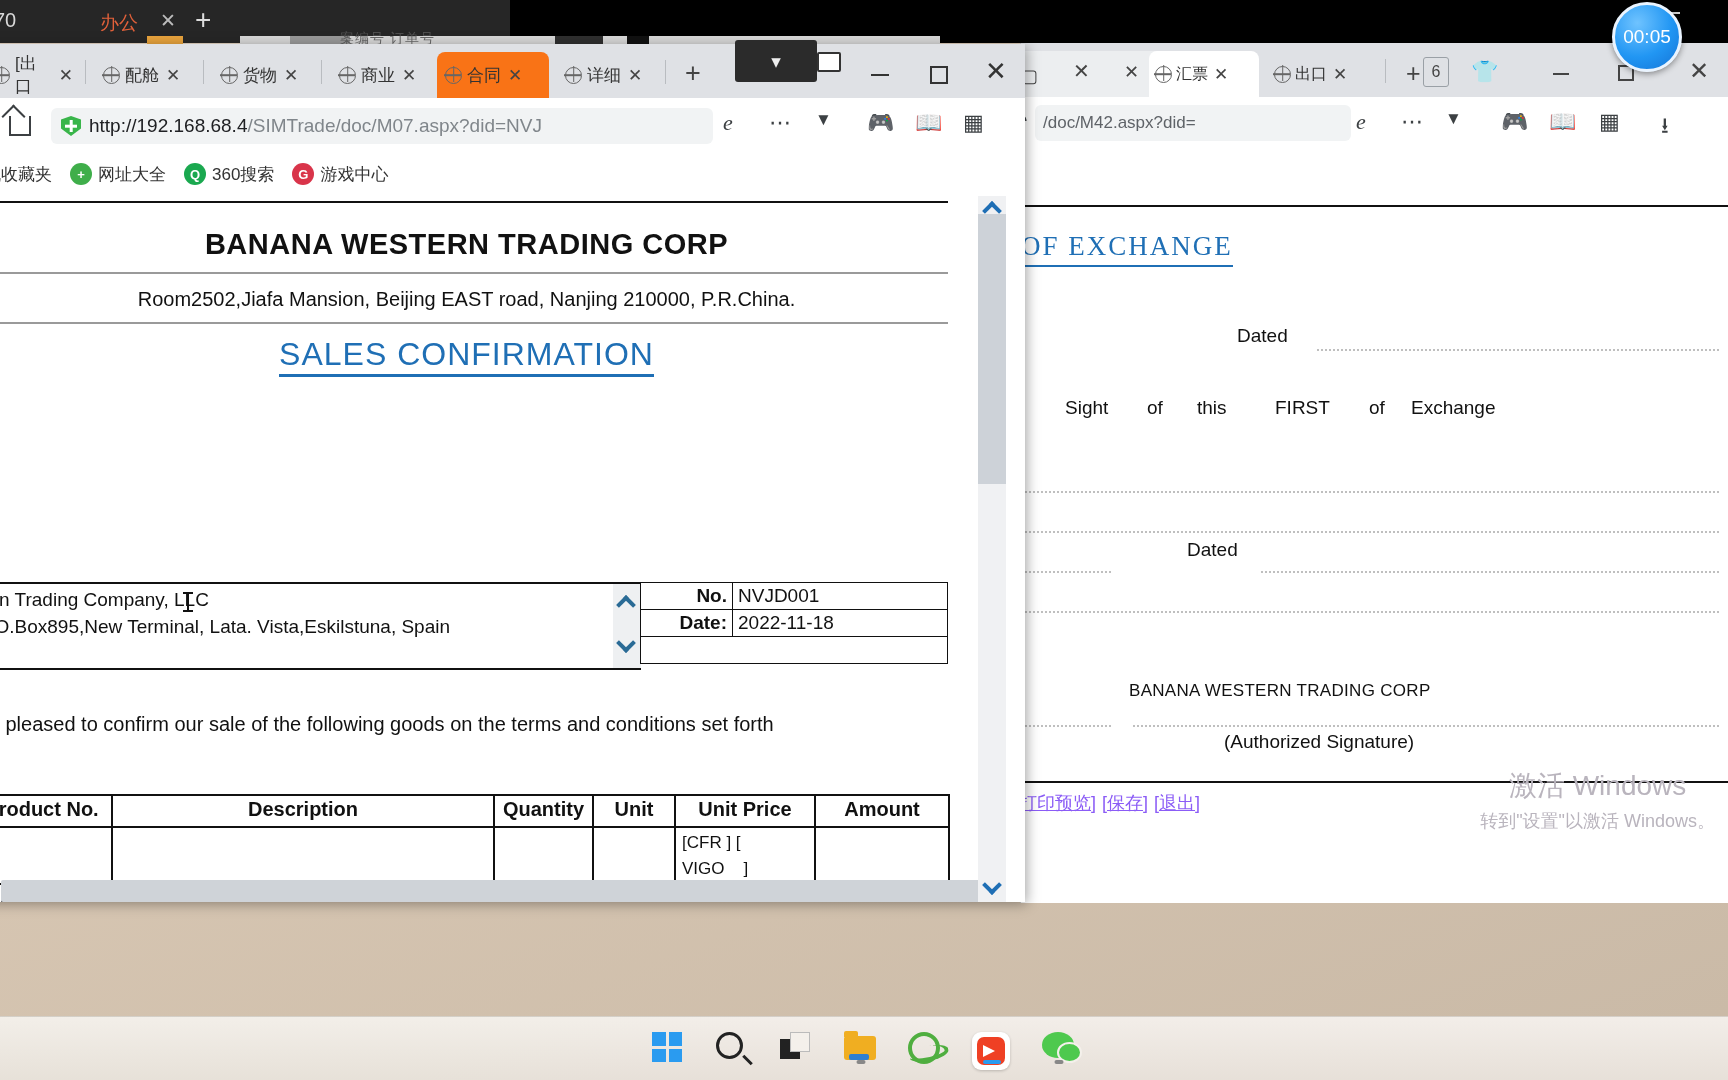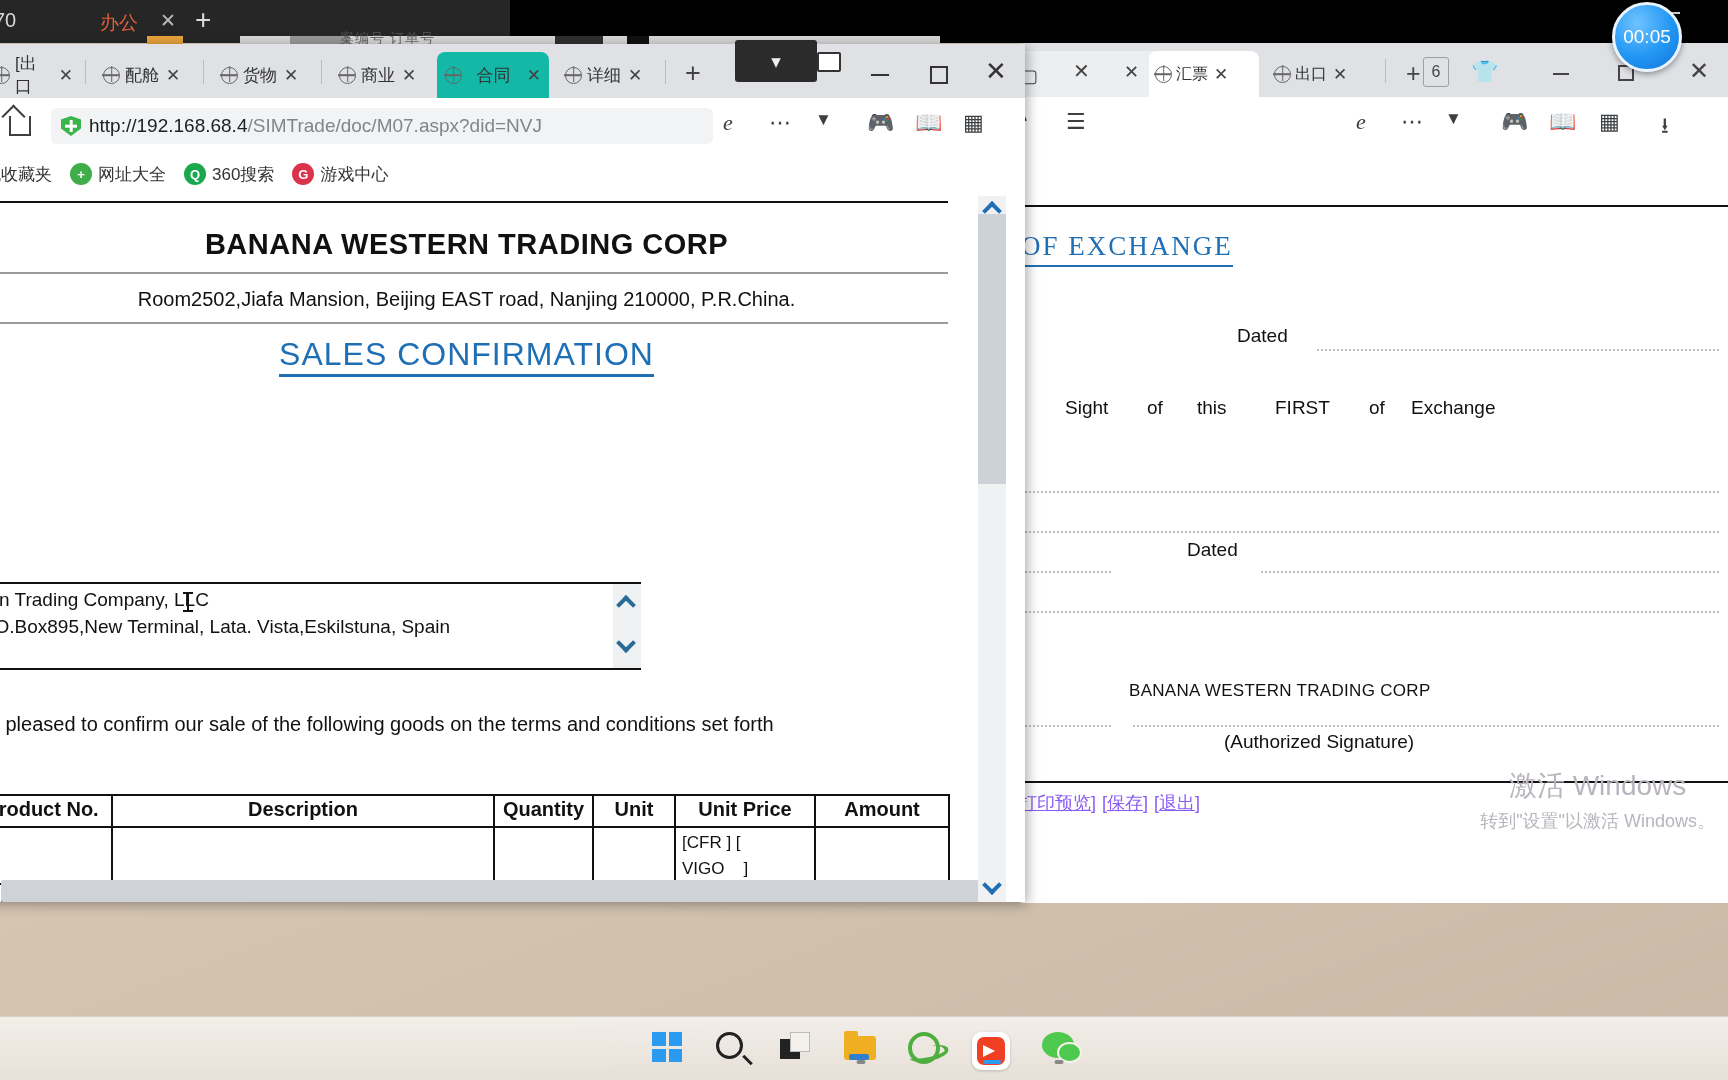--- a/index.html
+++ b/index.html
@@ -121,21 +121,21 @@
   .wm .l2 { font-size:18px; font-weight:300; margin-top:4px; }
 
   
   .win-left {
     position:absolute; left:-15px; top:44px; width:1040px; height:858px;
     background:#fff; box-shadow: 2px 2px 12px rgba(0,0,0,.35);
   }
   .wl-tabbar { position:absolute; left:0; top:0; width:1040px; height:54px; background:#dfe1e5; }
   .wl-tab { position:absolute; top:8px; height:46px; display:flex; align-items:center; gap:5px;
             padding:0 8px; font-size:17px; color:#333; }
-  .wl-tab.active { background:#14b8a6; border-radius:8px 8px 0 0;justify-content:space-between; }
+  .wl-tab.active { background:#f97316; border-radius:8px 8px 0 0; }
   .wl-plus { position:absolute; top:14px; font-size:27px; color:#444; font-weight:300; }
   .wl-capsule {
     position:absolute; top:-4px; left:750px; width:82px; height:42px;
     background:#2b2b2b; border-radius:3px; display:flex;
     align-items:center; justify-content:center;
   }
   .wl-capsule-chev { color:#eee; font-size:19px; }
   .wl-folder { position:absolute; top:8px; left:832px; width:24px; height:20px;
                border:2px solid #333; border-radius:2px; background:#fff; }
   .wl-min { position:absolute; top:30px; left:886px; width:18px;height:2px;background:#333;}
@@ -345,20 +345,23 @@
       <div class="wr-count">6</div>
       <div class="wr-shirt">👕</div>
       <div class="wr-min"></div>
       <div class="wr-max"></div>
       <div class="wr-cls">✕</div>
     </div>
 
     <div class="wr-urlbar">
       <div class="ic" style="left:-12px;">↶</div>
       <div class="ic" style="left:45px;">☰</div>
+      <div class="wr-urlfield">
+        <span>/doc/M42.aspx?did=</span>
+      </div>
       <div class="ic" style="left:335px;font-style:italic;font-family:'Liberation Serif',serif;">e</div>
       <div class="ic" style="left:380px;">⋯</div>
       <div class="ic" style="left:424px;font-size:17px;">▼</div>
       <div class="ic" style="left:480px;color:#f08a1e;">🎮</div>
       <div class="ic" style="left:528px;color:#14a33c;">📖</div>
       <div class="ic" style="left:578px;">▦</div>
       <div class="ic" style="left:640px;">⭳</div>
     </div>
 
 
@@ -508,20 +511,35 @@
         <div class="party-line" style="top:5px;">Min Trading Company, LLC</div>
         <div class="ibeam" style="left:214px; top:8px;"></div>
         <div class="party-line" style="top:32px;">P.O.Box895,New Terminal, Lata. Vista,Eskilstuna, Spain</div>
       </div>
 
       <div class="scroll-mini">
         <div class="chev up"></div>
         <div class="chev dn"></div>
       </div>
 
+      <table class="nd-table">
+        <tbody>
+            <tr>
+          <td class="nd-lbl">No.</td>
+          <td>NVJD001</td>
+        </tr>
+        <tr>
+          <td class="nd-lbl">Date:</td>
+          <td>2022-11-18</td>
+        </tr>
+        <tr>
+          <td colspan="2"></td>
+        </tr>
+      </tbody>
+        </table>
 
       <div class="doc-para">are pleased to confirm our sale of the following goods on the terms and conditions set forth</div>
 
       <table class="goods">
         <colgroup>
           <col style="width:140px">
             <col style="width:382px">
             <col style="width:99px">
           <col style="width:82px">
             <col style="width:140px">

